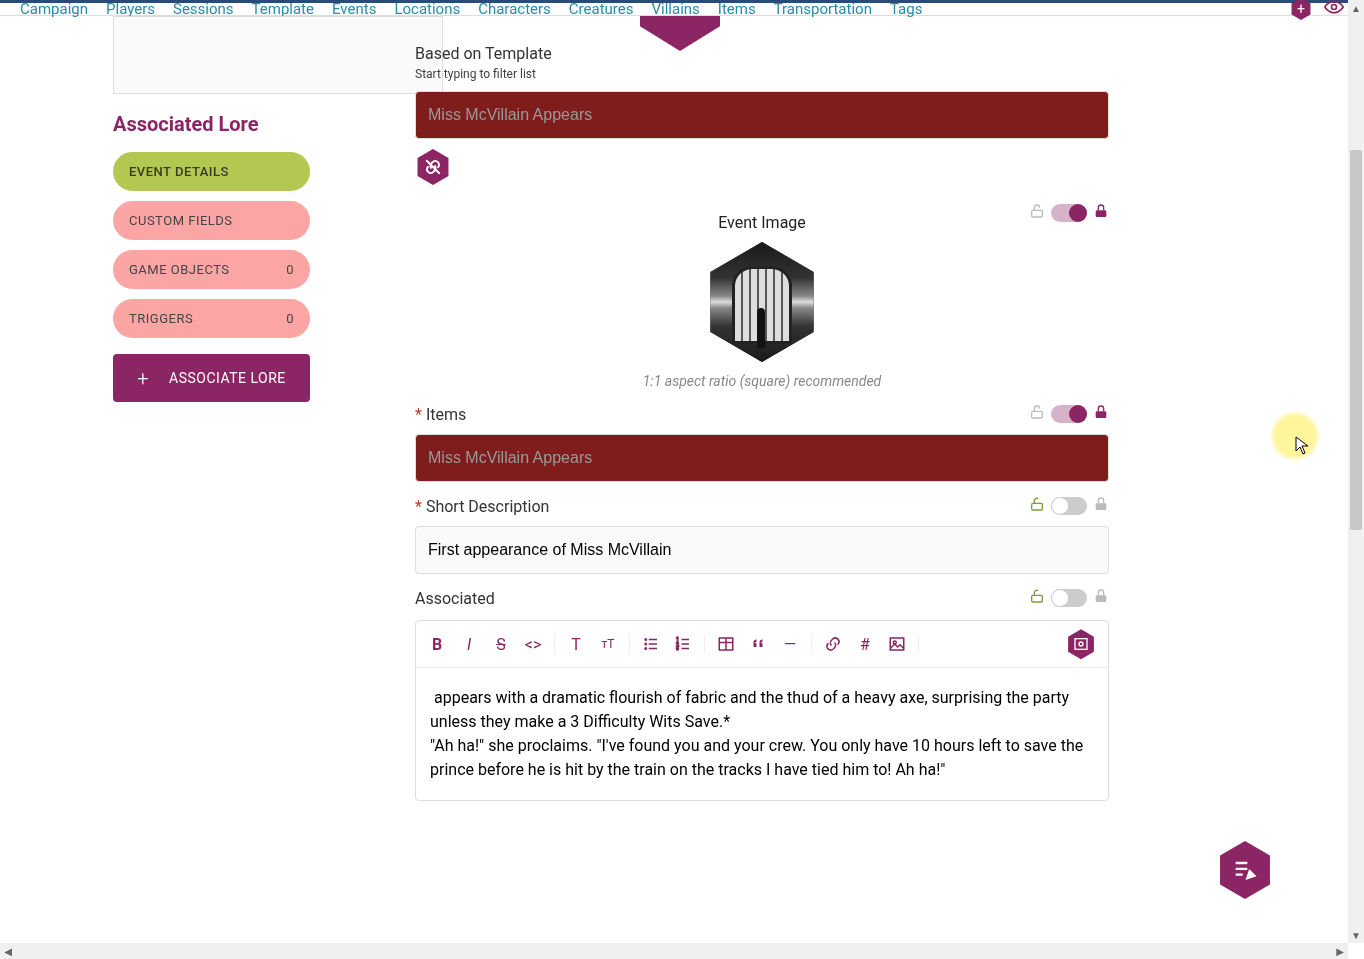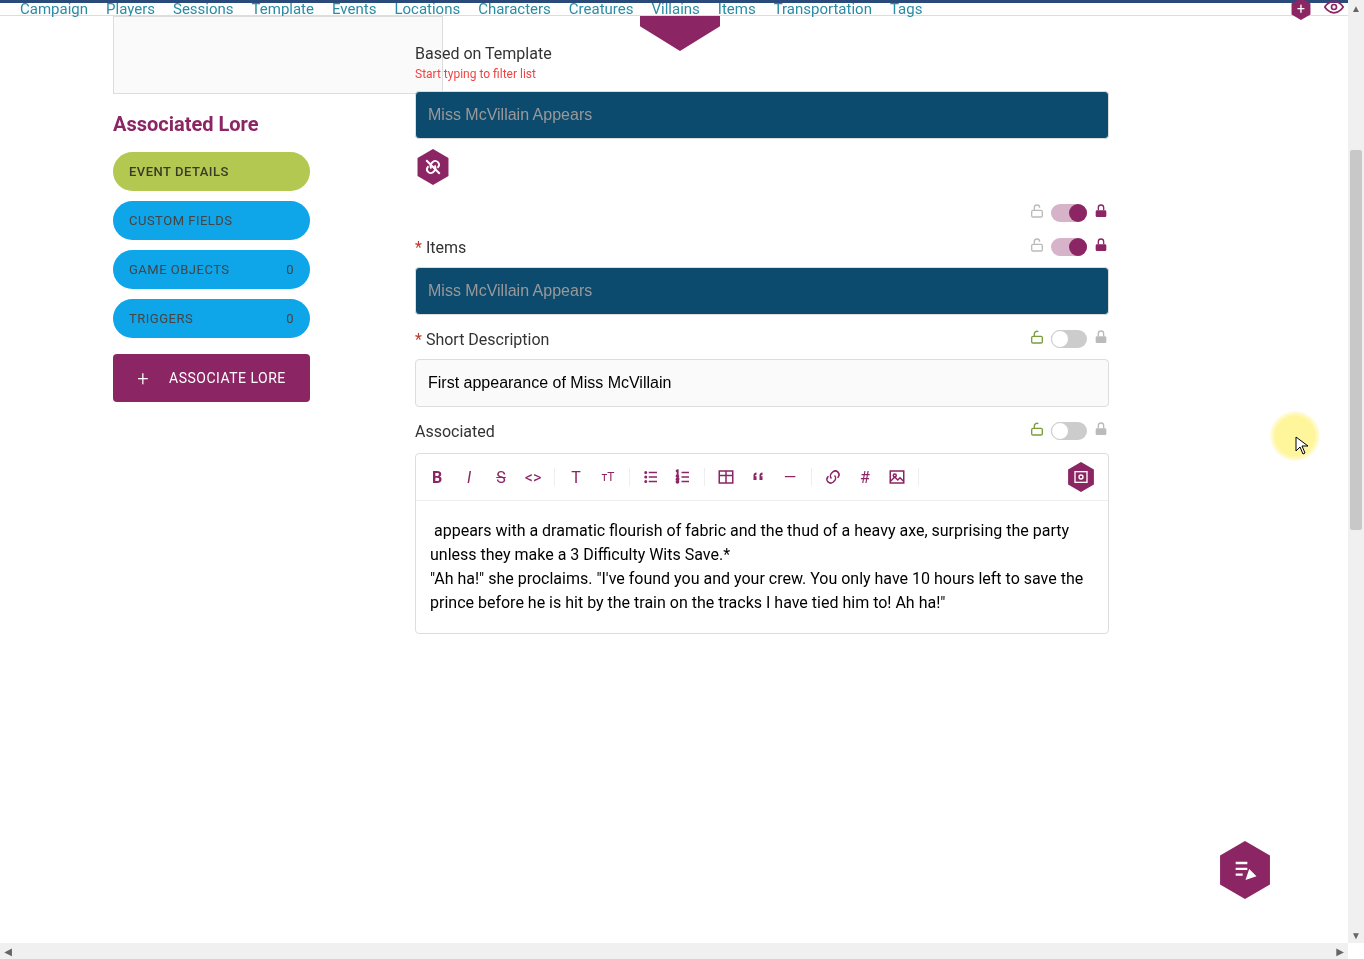--- a/index.html
+++ b/index.html
@@ -77,21 +77,21 @@
     font-size: 20px;
     font-weight: 700;
     margin-bottom: 16px;
   }
   .side-tabs {
     display: flex;
     flex-direction: column;
     gap: 10px;
   }
   .side-tab {
-    background: #0ea5e9;
+    background: #fca5a5;
     border-radius: 22px;
     padding: 12px 16px;
     font-size: 13px;
     letter-spacing: 0.5px;
     font-variant: small-caps;
     text-transform: uppercase;
     color: #444;
     display: flex;
     justify-content: space-between;
     align-items: center;
@@ -146,33 +146,33 @@
     color: #333;
   }
   .hint .ast { color: #c0392b; }
   .field-label {
     margin-top: 28px;
     font-size: 16px;
     color: #333;
   }
   .sub-hint {
     font-size: 12px;
-    color: #ef4444;
+    color: #404040;
     margin-top: 4px;
   }
   .text-input {
     width: 694px;
     border: 1px solid #ddd;
     border-radius: 4px;
     padding: 14px 12px;
     font-size: 16px;
     margin-top: 10px;
     background: #fafafa;
   }
-  .text-input.disabled { color: #999; background: #0c4a6e; }
+  .text-input.disabled { color: #999; background: #7f1d1d; }
   .text-input::placeholder { color: #aaa; }
   .unlink-hex {
     width: 36px;
     height: 36px;
     background: #8b2564;
     clip-path: polygon(50% 0%, 93% 25%, 93% 75%, 50% 100%, 7% 75%, 7% 25%);
     display: flex;
     align-items: center;
     justify-content: center;
     color: #fff;
@@ -481,20 +481,29 @@
           <div class="knob"></div>
         </div>
       <span class="lock-closed on">
         <svg width="16" height="16" viewBox="0 0 24 24" fill="currentColor">
             <rect x="4" y="11" width="16" height="10" rx="2"></rect>
             <path d="M8 11V7a4 4 0 0 1 8 0v4" fill="none" stroke="currentColor" stroke-width="2"></path>
           </svg>
       </span>
     </div>
 
+    <div class="event-image-block">
+      <h3>Event Image</h3>
+      <div class="hex-image">
+        <div class="hex-image-inner"></div>
+        <div class="hex-image-window"></div>
+        <div class="hex-image-fig"></div>
+      </div>
+      <div class="hex-image-caption">1:1 aspect ratio (square) recommended</div>
+    </div>
 
     <div class="label-row">
       <div class="field-label"><span class="req">*</span><span>Items</span></div>
       <div class="lock-toggle">
         <span class="lock-open off">
           <svg width="16" height="16" viewBox="0 0 24 24" fill="none" stroke="currentColor" stroke-width="2">
               <rect x="4" y="11" width="16" height="10" rx="2"></rect>
               <path d="M8 11V7a4 4 0 0 1 8 0"></path>
             </svg>
         </span>

